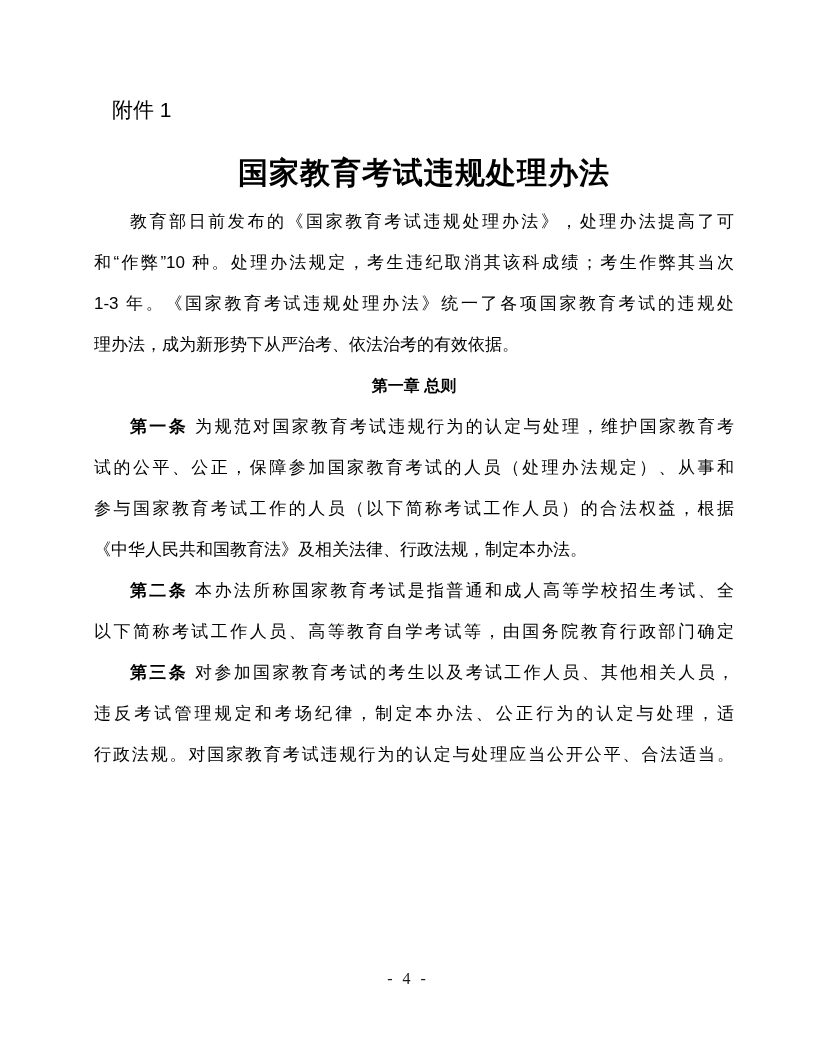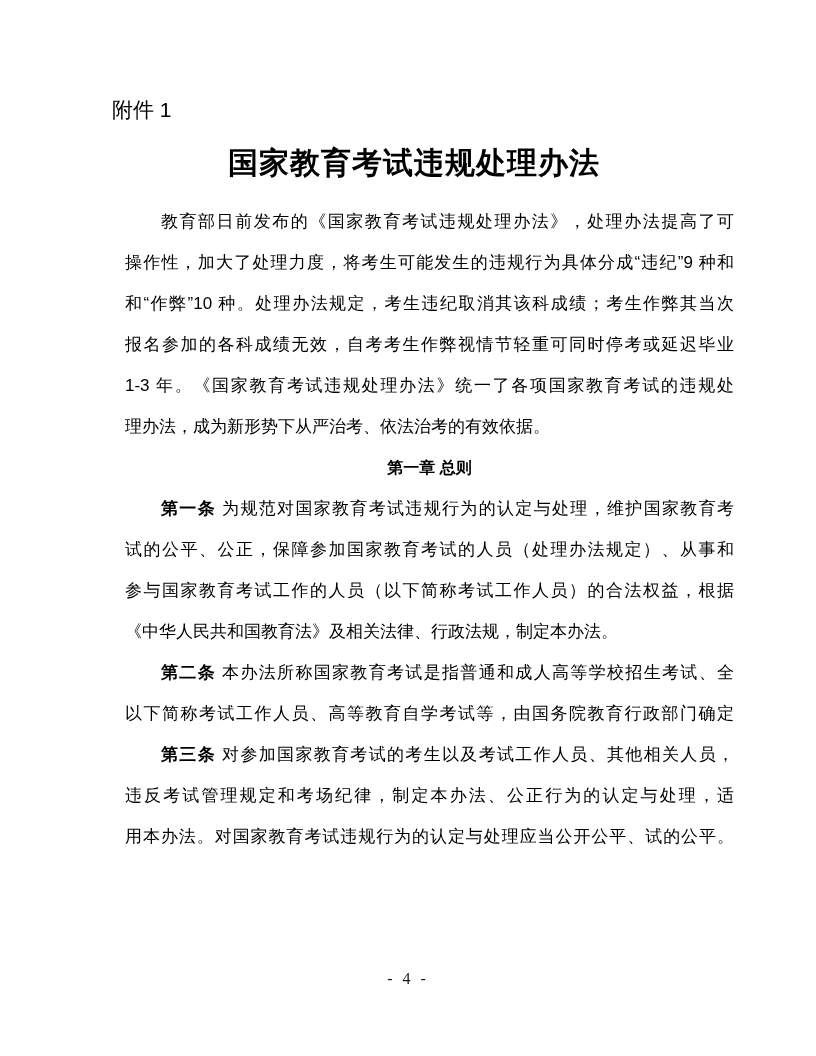--- a/index.html
+++ b/index.html
@@ -23,41 +23,40 @@
     padding-left: 18px;
     font-size: 21px;
     line-height: 41px;
     font-weight: normal;
   }
   .doc-title {
     position: absolute;
     left: 94px;
     top: 140px;
     width: 640px;
-    margin: 0;
+    margin: 10px;
     font-size: 30px;
     line-height: 45px;
     font-weight: bold;
     text-align: center;
     letter-spacing: 1px;
   }
   .doc-body {
     position: absolute;
     left: 94px;
     top: 201px;
     width: 640px;
     font-size: 17px;
   }
   .line {
     height: 41px;
     line-height: 41px;
     overflow: hidden;
     text-align: left;
     white-space: normal;
-    margin-left: 31px;
   }
   .line.j {
     text-align: justify;
     text-align-last: justify;
   }
   .line.indent {
     text-indent: 36px;
   }
   .line.chapter {
     font-weight: bold;
@@ -86,37 +85,35 @@
 
 <div class="page">
 
   <div class="attachment">附件 1</div>
 
   <h1 class="doc-title">国家教育考试违规处理办法</h1>
 
   <div class="doc-body">
 
     <div class="line j indent">教育部日前发布的《国家教育考试违规处理办法》，处理办法提高了可</div>
-    <div class="line j">操作性，加大了处理力度，将考生可能发生的违规行为具体分成“违纪”9 种和</div>
     <div class="line j">和“作弊”10 种。处理办法规定，考生违纪取消其该科成绩；考生作弊其当次</div>
-    <div class="line j">报名参加的各科成绩无效，自考考生作弊视情节轻重可同时停考或延迟毕业</div>
     <div class="line j">1-3 年。《国家教育考试违规处理办法》统一了各项国家教育考试的违规处</div>
     <div class="line">理办法，成为新形势下从严治考、依法治考的有效依据。</div>
 
     <div class="line chapter">第一章 总则</div>
 
     <div class="line j indent"><span class="art-label">第一条</span><span> 为规范对国家教育考试违规行为的认定与处理，维护国家教育考</span></div>
     <div class="line j">试的公平、公正，保障参加国家教育考试的人员（处理办法规定）、从事和</div>
     <div class="line j">参与国家教育考试工作的人员（以下简称考试工作人员）的合法权益，根据</div>
     <div class="line">《中华人民共和国教育法》及相关法律、行政法规，制定本办法。</div>
 
     <div class="line j indent"><span class="art-label">第二条</span><span> 本办法所称国家教育考试是指普通和成人高等学校招生考试、全</span></div>
     <div class="line j">以下简称考试工作人员、高等教育自学考试等，由国务院教育行政部门确定</div>
 
     <div class="line j indent"><span class="art-label">第三条</span><span> 对参加国家教育考试的考生以及考试工作人员、其他相关人员，</span></div>
     <div class="line j">违反考试管理规定和考场纪律，制定本办法、公正行为的认定与处理，适</div>
-    <div class="line j">用本办法。对国家教育考试违规行为的认定与处理应当公开公平、试的公平。</div>
+    <div class="line j">行政法规。对国家教育考试违规行为的认定与处理应当公开公平、合法适当。</div>
 
   </div>
 
   <div class="page-footer">- 4 -</div>
 
 </div>
 
 </body></html>

